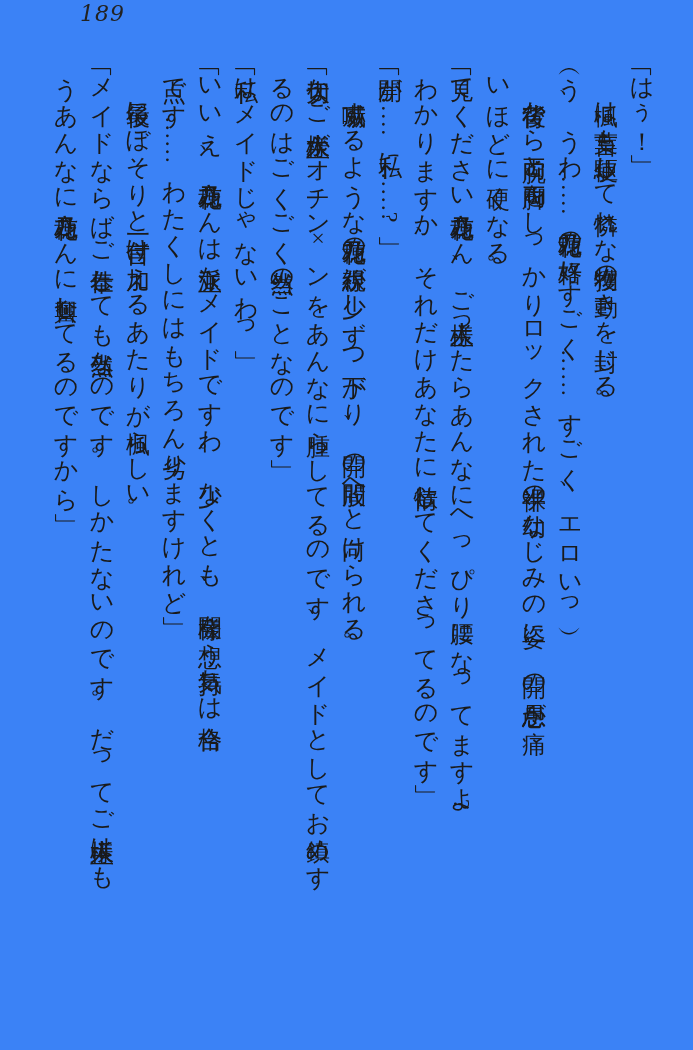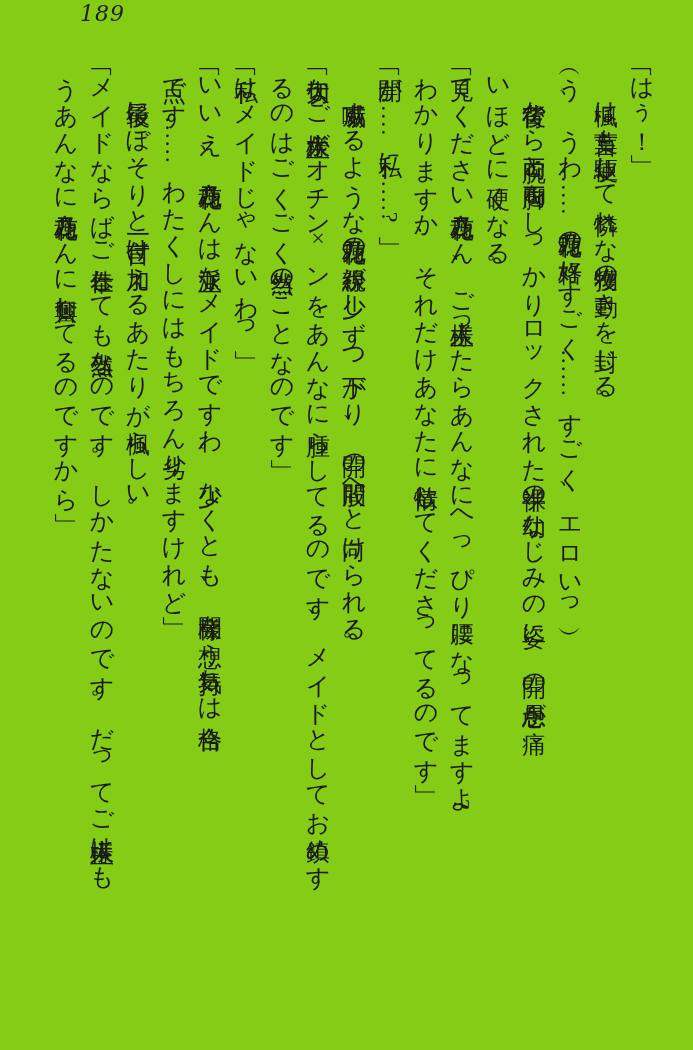--- a/index.html
+++ b/index.html
@@ -9,21 +9,21 @@
   body {
     width: 693px;
     height: 1050px;
     background: #ffffff;
     overflow: hidden;
   }
   .page {
     position: relative;
     width: 693px;
     height: 1050px;
-    background: #84cc16;
+    background: #3b82f6;
   }
   .page-number {
     position: absolute;
     top: 1px;
     left: 80px;
     font-family: "DejaVu Serif", "Liberation Serif", serif;
     font-style: italic;
     font-size: 22px;
     letter-spacing: 1px;
     color: #222222;

